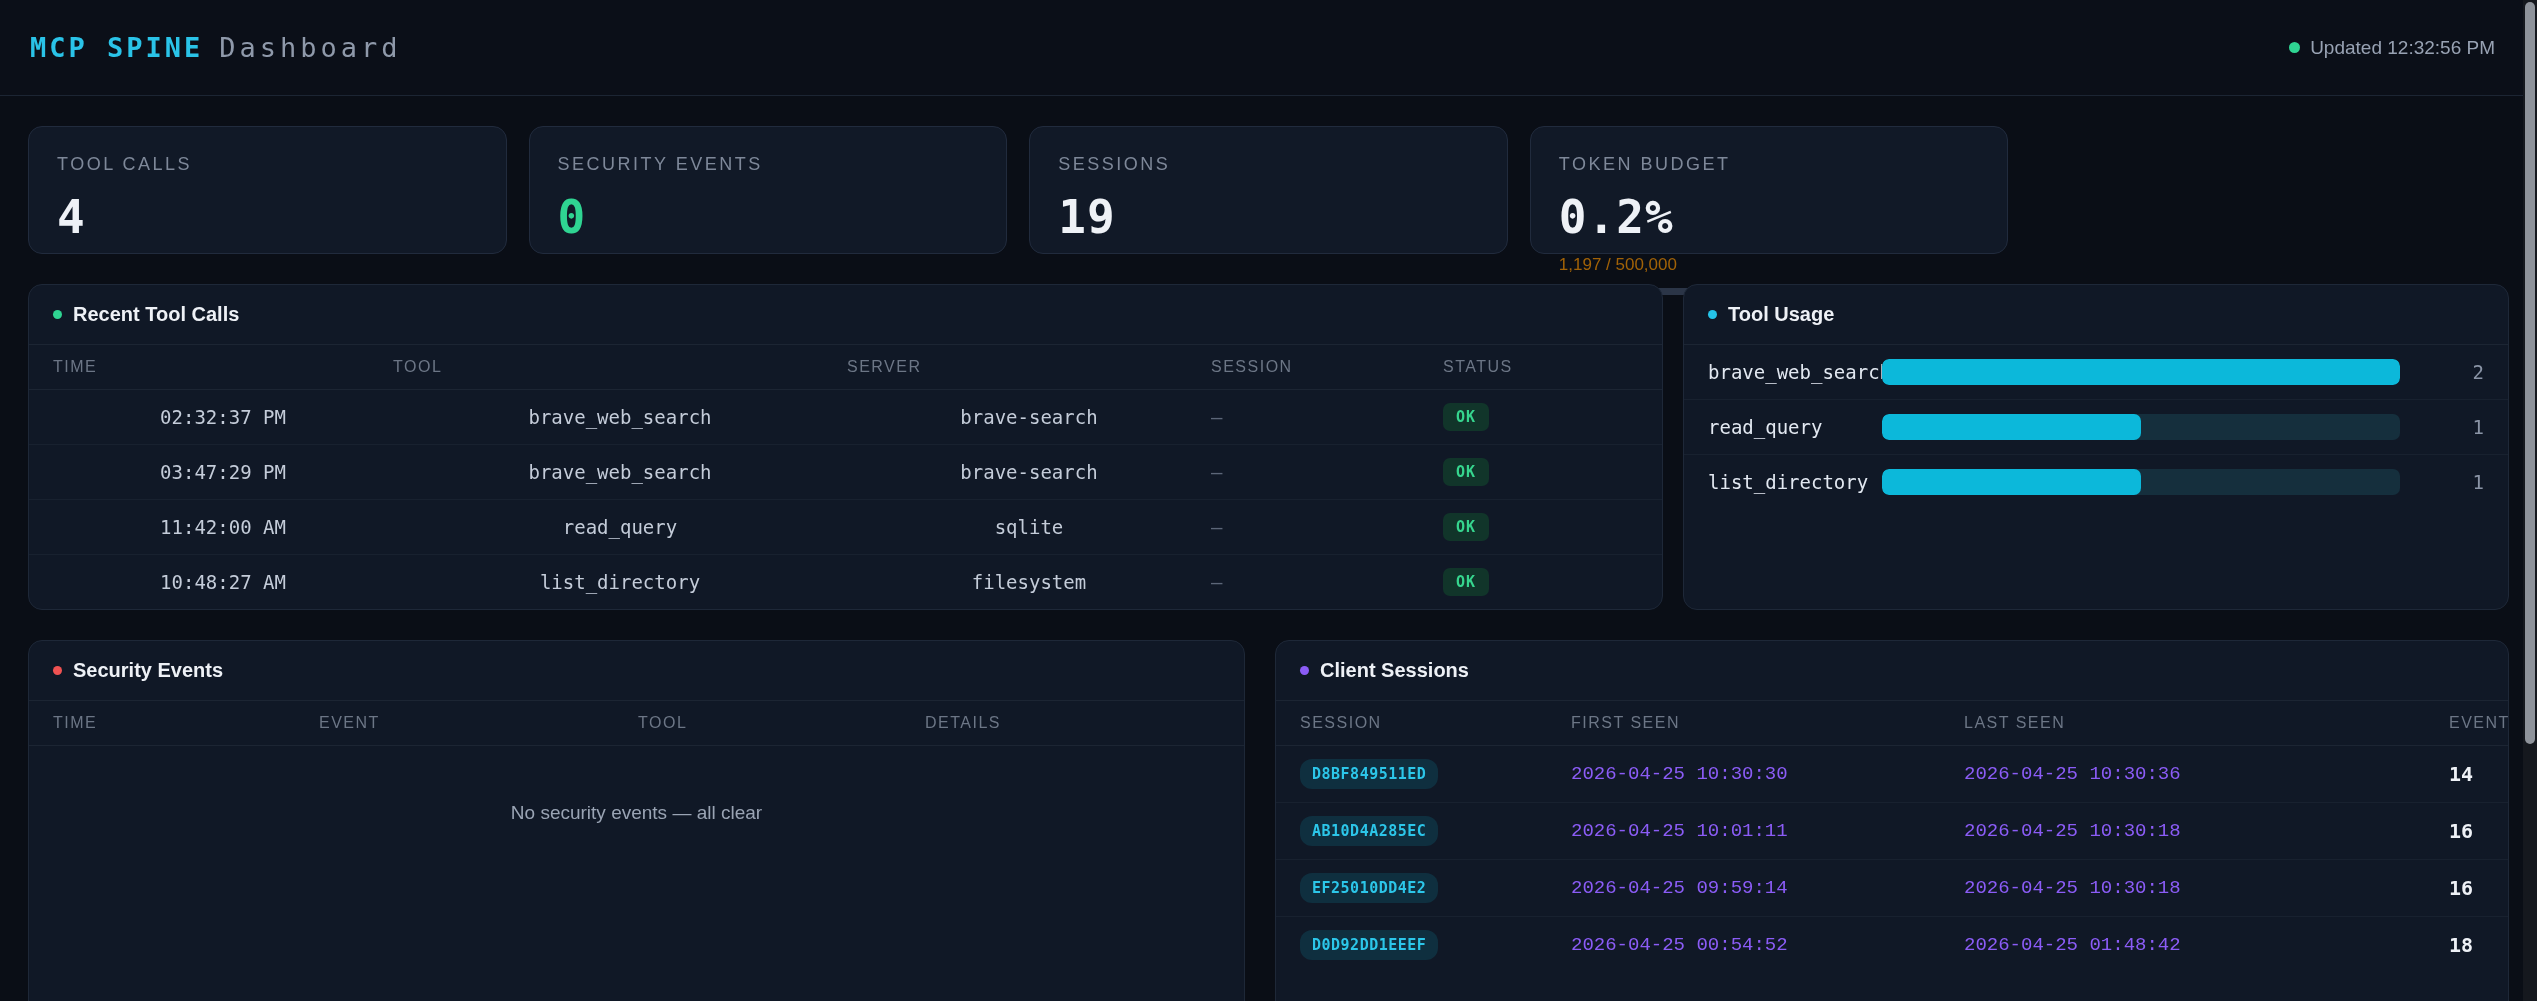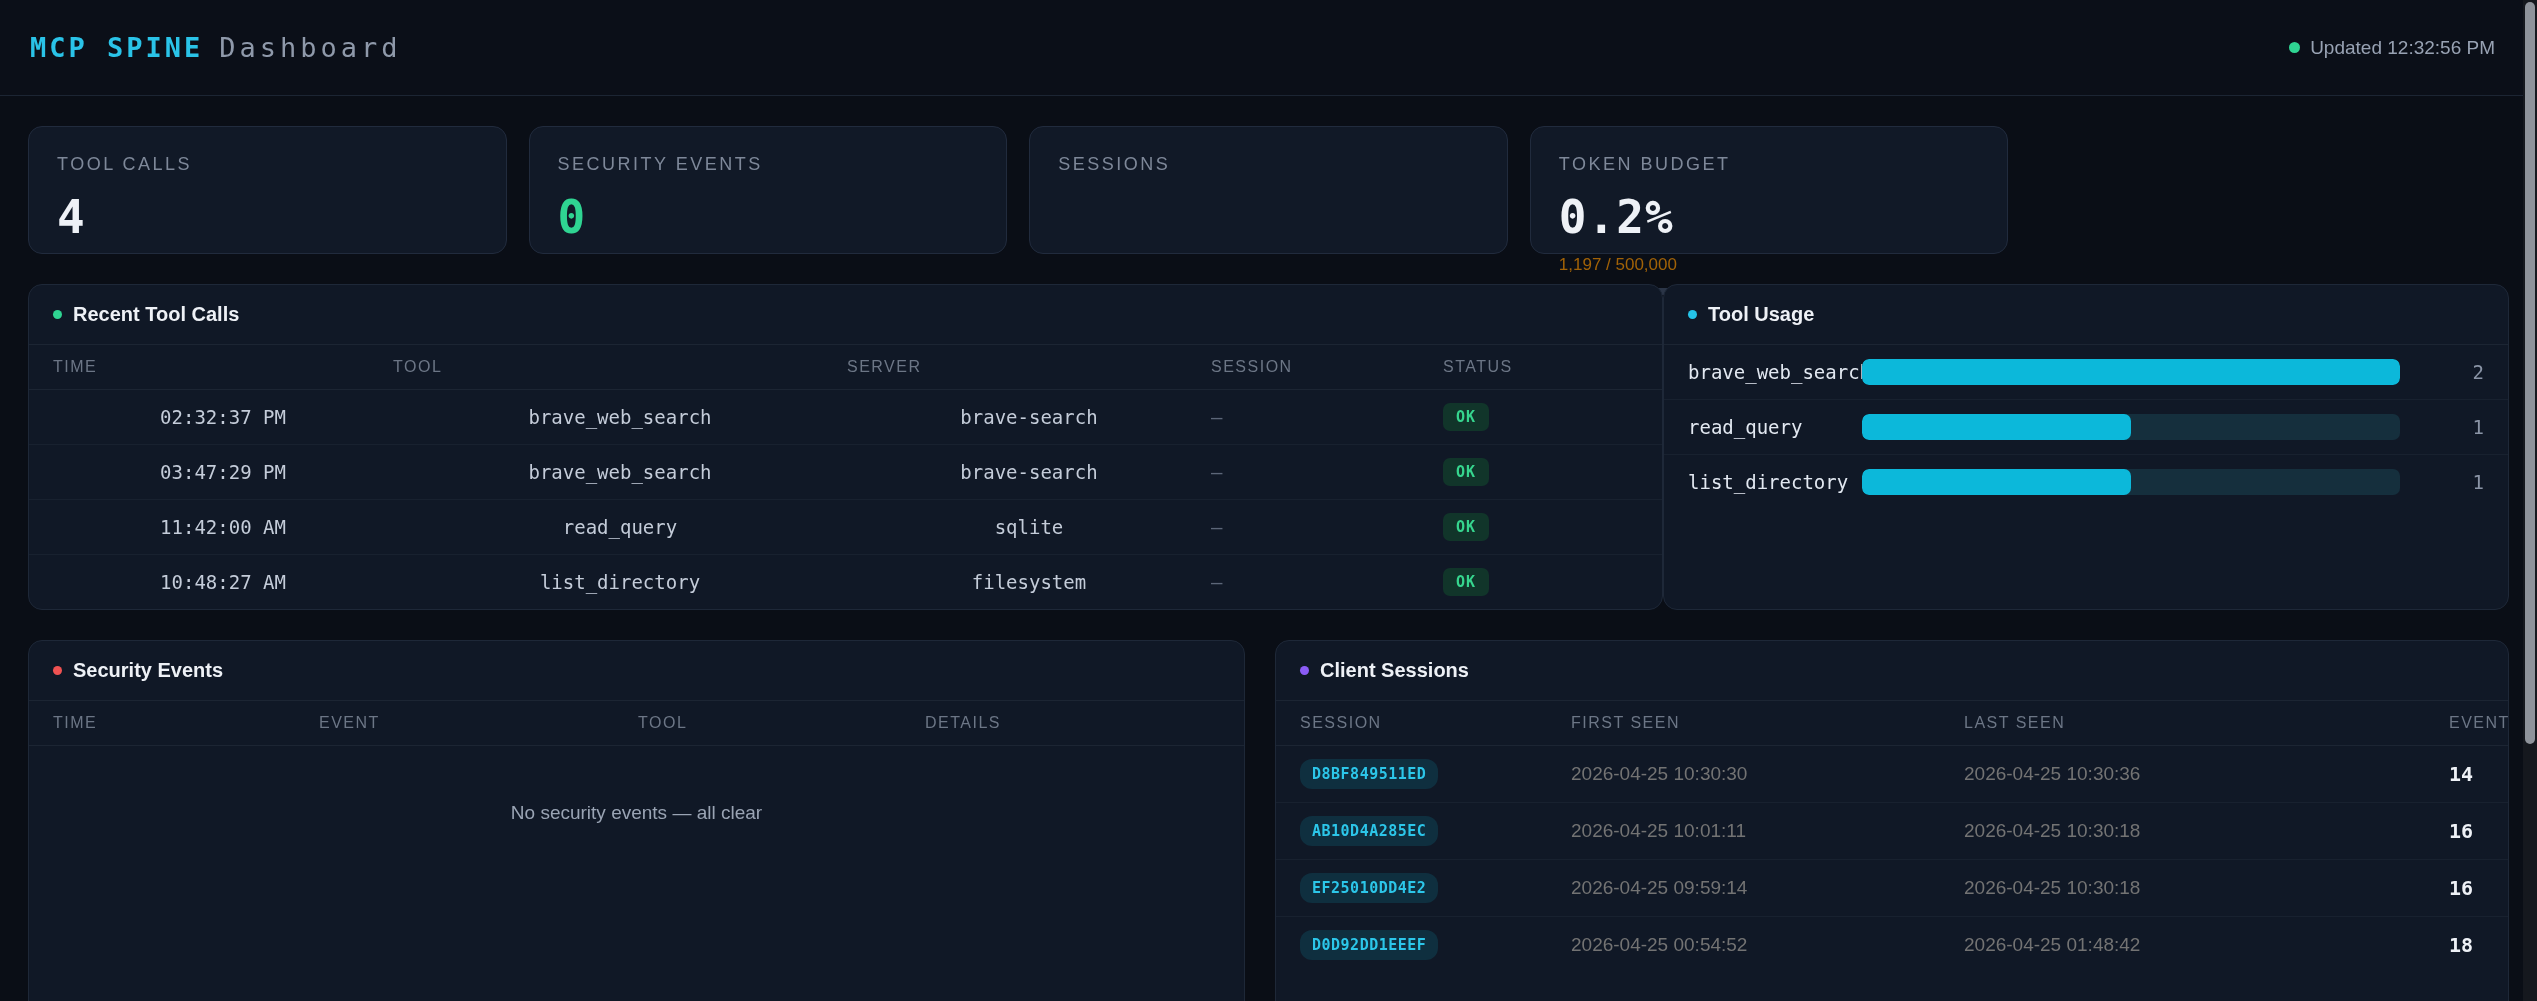--- a/index.html
+++ b/index.html
@@ -56,21 +56,21 @@
     margin-top: 15px; letter-spacing: 1px;
   }
   .card-value.green { color: #2fd492; }
   .card-sub { font-size: 17px; color: #a16207; margin-top: 11px; }
   .progress-track {
     margin-top: 13px; height: 7px; border-radius: 4px;
     background: #2b3547; overflow: hidden; width: 96%;
   }
   .progress-fill { height: 100%; border-radius: 4px; background: #2fd492; }
 
-  .panel-grid-2 { display: grid; grid-template-columns: 1635px 1fr; margin-top: 30px; }
+  .panel-grid-2 { display: grid; grid-template-columns: 1635px 1fr; gap: 20px; margin-top: 30px; }
   .panel-grid-3 { display: grid; grid-template-columns: 1217px 1fr; gap: 30px; margin-top: 30px; }
   .panel {
     background: #101826; border: 1px solid #1e2838;
     border-radius: 14px; overflow: hidden;
   }
   .panel-tall { height: 430px; }
   .panel-header {
     display: flex; align-items: center; gap: 11px;
     padding: 18px 24px; border-bottom: 1px solid #1c2533;
   }
@@ -79,21 +79,21 @@
 
   
   .thead { color: #6c7686; font-size: 16px; letter-spacing: 1.5px; }
   .grid-rtc  { display: grid; grid-template-columns: 340px 454px 364px 232px 1fr; align-items: center; }
   .grid-sec  { display: grid; grid-template-columns: 266px 319px 287px 1fr; align-items: center; }
   .grid-sess { display: grid; grid-template-columns: 271px 393px 485px 1fr; align-items: center; }
   .thead-row { padding: 13px 24px; border-bottom: 1px solid #1c2533; }
   .trow { padding: 13px 24px; border-bottom: 1px solid #18212f; }
   .trow:last-child { border-bottom: none; }
   .cell-mono { font-family: "DejaVu Sans Mono", monospace; font-size: 19px; color: #c4ccd9; text-align: center; }
-  .cell-dim  { font-family: Liberation Sans, sans-serif; font-size: 19px; color: #737373; }
+  .cell-dim  { font-family: Liberation Mono, monospace; font-size: 19px; color: #8b5cf6; }
   .cell-dash { font-family: "DejaVu Sans Mono", monospace; font-size: 19px; color: #5c6678; }
   .badge-ok {
     display: inline-block; font-family: "DejaVu Sans Mono", monospace;
     font-size: 15px; font-weight: bold; letter-spacing: 1px;
     color: #36d58e; background: #11352a;
     padding: 5px 13px; border-radius: 7px;
   }
   .badge-session {
     display: inline-block; font-family: "DejaVu Sans Mono", monospace;
     font-size: 15px; font-weight: bold; letter-spacing: 0.5px;
@@ -144,20 +144,21 @@
     <div class="card">
       <div class="card-label">TOOL CALLS</div>
       <div class="card-value">4</div>
     </div>
     <div class="card">
       <div class="card-label">SECURITY EVENTS</div>
       <div class="card-value green">0</div>
     </div>
     <div class="card">
       <div class="card-label">SESSIONS</div>
+      <div class="card-value">19</div>
     </div>
     <div class="card">
       <div class="card-label">TOKEN BUDGET</div>
       <div class="card-value">0.2%</div>
       <div class="card-sub">1,197 / 500,000</div>
       <div class="progress-track">
         <div class="progress-fill" style="width: 1%;"></div>
       </div>
     </div>
   </div>

